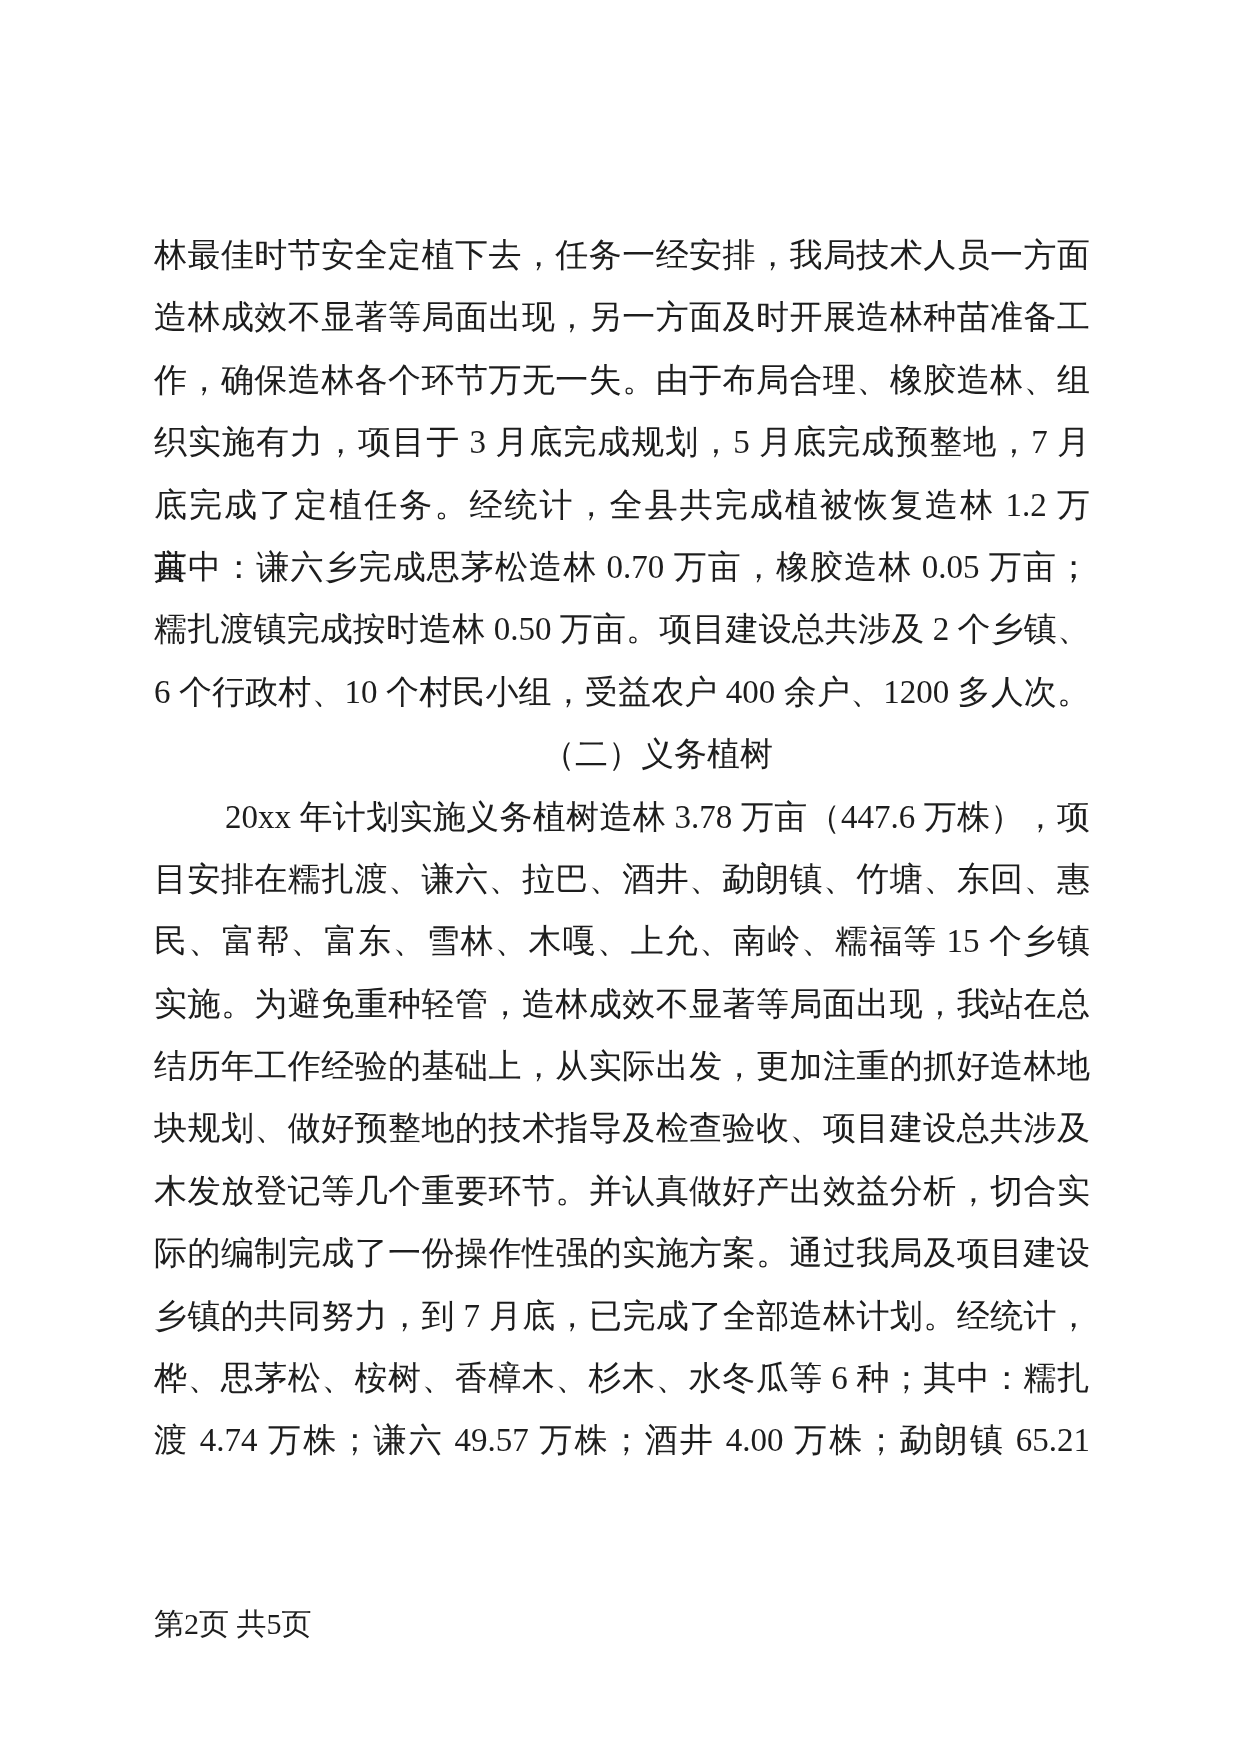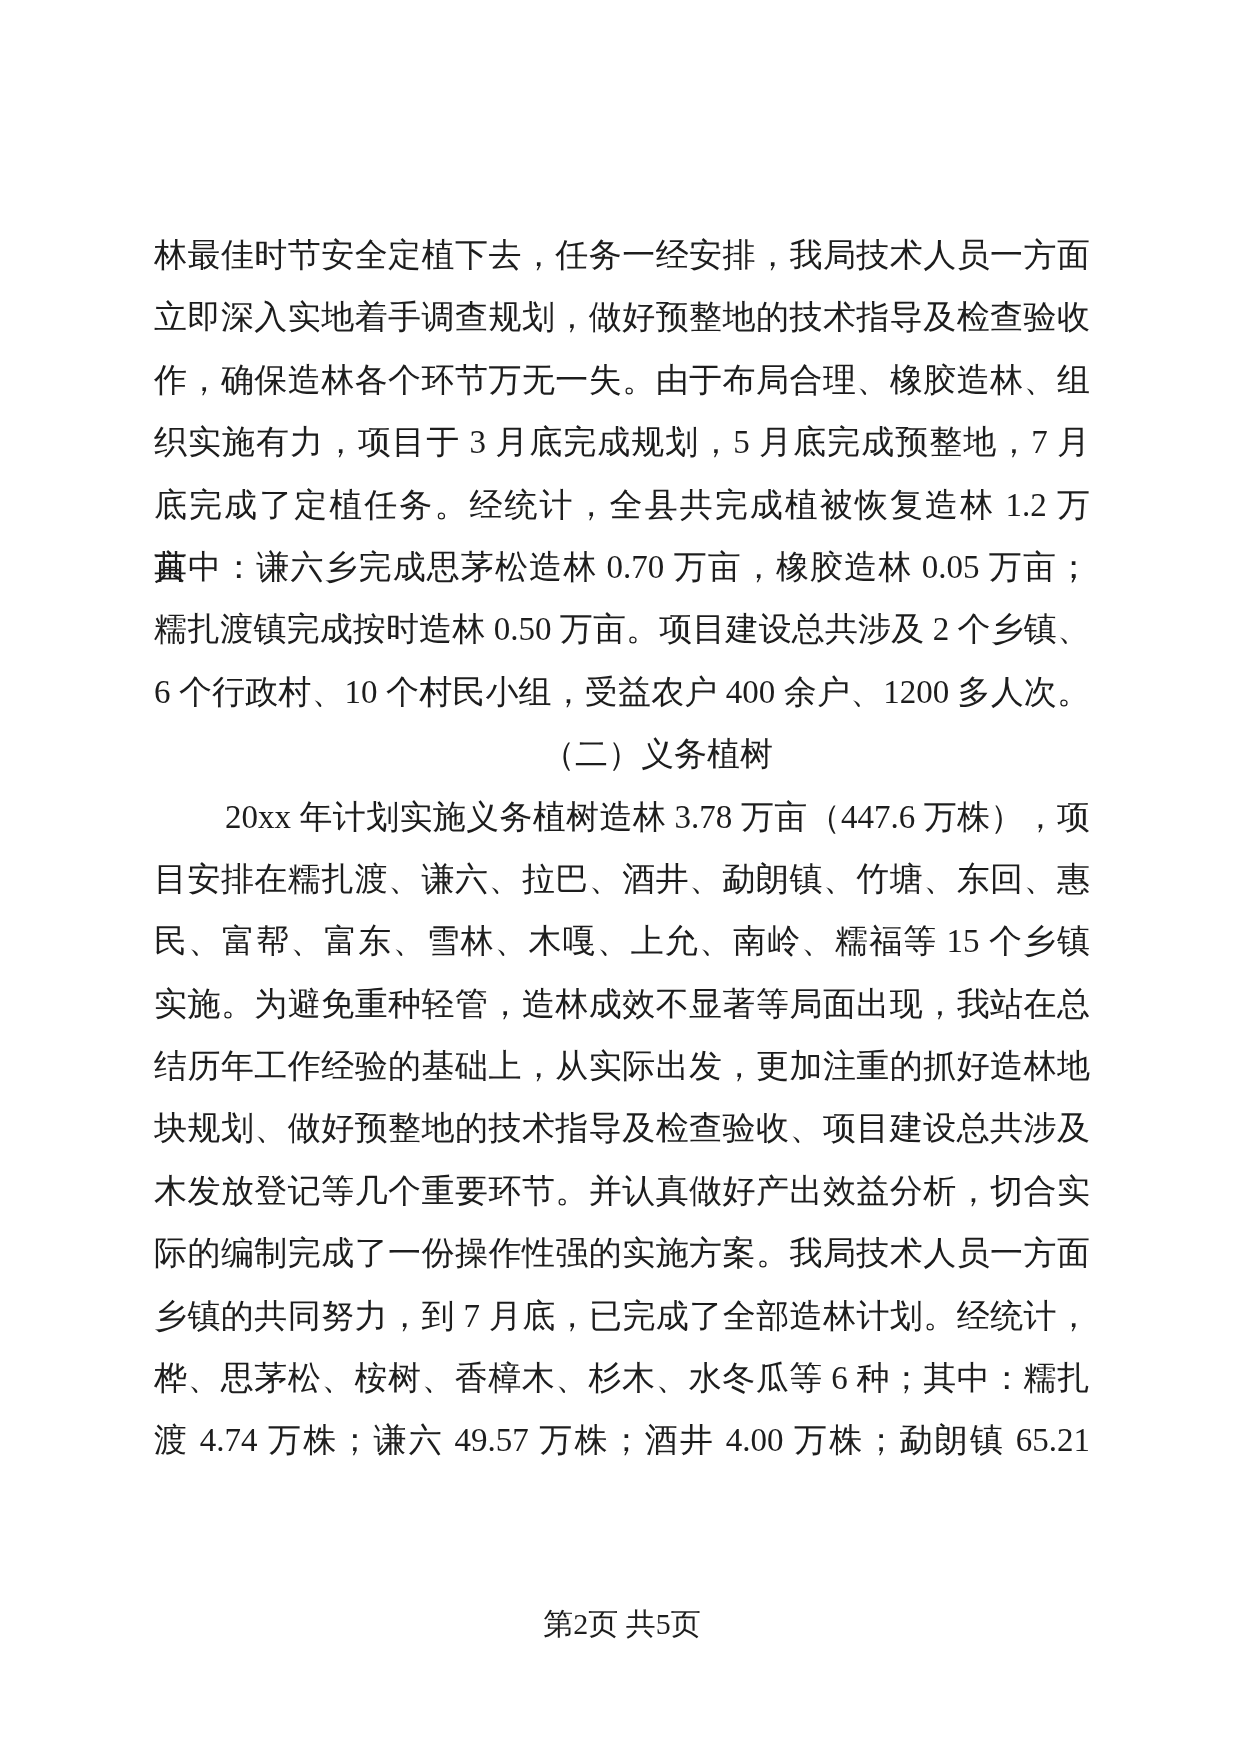--- a/index.html
+++ b/index.html
@@ -37,48 +37,47 @@
     text-align: center;
   }
   .text-line.indent {
     text-indent: 2.15em;
   }
   .footer {
     position: absolute;
     left: 154px;
     top: 1604px;
     width: 936px;
-    text-align: center;
     color: #1d1d1d;
     font-size: 30px;
     line-height: 40px;
   }
 </style>
 </head>
 <body>
 
 <div class="page" style="background: rgb(255, 255, 255);">
   <div class="text-block" id="text-block" style="color: rgb(29, 29, 29);">
       <div class="text-line justify">林最佳时节安全定植下去，任务一经安排，我局技术人员一方面</div>
-      <div class="text-line justify">立即深入实地着手调查规划，做好预整地的技术指导及检查验收</div>
+      <div class="text-line justify">造林成效不显著等局面出现，另一方面及时开展造林种苗准备工</div>
       <div class="text-line justify">作，确保造林各个环节万无一失。由于布局合理、橡胶造林、组</div>
       <div class="text-line justify">织实施有力，项目于 3 月底完成规划，5 月底完成预整地，7 月</div>
       <div class="text-line justify">底完成了定植任务。经统计，全县共完成植被恢复造林 1.2 万亩，</div>
       <div class="text-line justify">其中：谦六乡完成思茅松造林 0.70 万亩，橡胶造林 0.05 万亩；</div>
       <div class="text-line justify">糯扎渡镇完成按时造林 0.50 万亩。项目建设总共涉及 2 个乡镇、</div>
       <div class="text-line justify">6 个行政村、10 个村民小组，受益农户 400 余户、1200 多人次。</div>
       <div class="text-line nojustify indent">（二）义务植树</div>
       <div class="text-line justify indent">20xx 年计划实施义务植树造林 3.78 万亩（447.6 万株），项</div>
       <div class="text-line justify">目安排在糯扎渡、谦六、拉巴、酒井、勐朗镇、竹塘、东回、惠</div>
       <div class="text-line justify">民、富帮、富东、雪林、木嘎、上允、南岭、糯福等 15 个乡镇</div>
       <div class="text-line justify">实施。为避免重种轻管，造林成效不显著等局面出现，我站在总</div>
       <div class="text-line justify">结历年工作经验的基础上，从实际出发，更加注重的抓好造林地</div>
       <div class="text-line justify">块规划、做好预整地的技术指导及检查验收、项目建设总共涉及</div>
       <div class="text-line justify">木发放登记等几个重要环节。并认真做好产出效益分析，切合实</div>
-      <div class="text-line justify">际的编制完成了一份操作性强的实施方案。我局技术人员一方面</div>
+      <div class="text-line justify">际的编制完成了一份操作性强的实施方案。通过我局及项目建设</div>
       <div class="text-line justify">乡镇的共同努力，到 7 月底，已完成了全部造林计划。经统计，</div>
       <div class="text-line justify">桦、思茅松、桉树、香樟木、杉木、水冬瓜等 6 种；其中：糯扎</div>
       <div class="text-line justify">渡 4.74 万株；谦六 49.57 万株；酒井 4.00 万株；勐朗镇 65.21</div>
     </div>
   <div class="footer">
     <span>第2页 共5页</span>
   </div>
 </div>
 
 </body></html>

